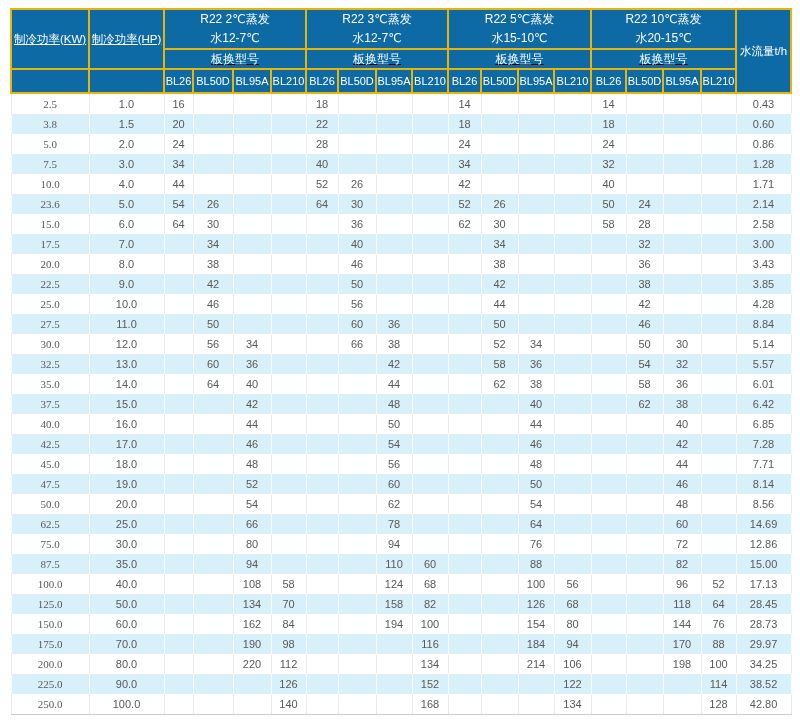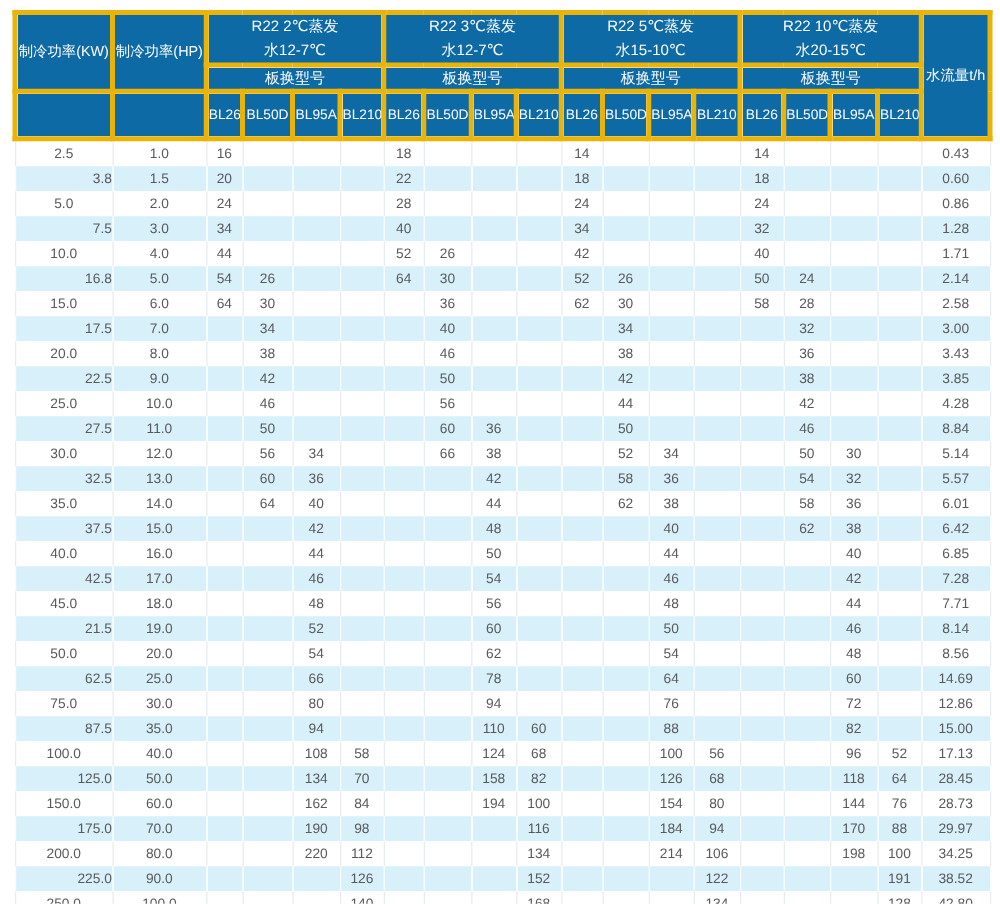--- a/index.html
+++ b/index.html
@@ -14,55 +14,55 @@
   html,body{margin:0;padding:0;background:#FFFFFF;}
   body{font-family:"Liberation Sans","DejaVu Sans",sans-serif;}
   .page{width:800px;height:723px;box-sizing:border-box;padding:8px 10px 0 10px;background:#FFFFFF;}
   table{border-collapse:collapse;table-layout:fixed;width:780px;}
 
   
   thead th{
     background:var(--header-bg);
     color:var(--header-text);
     font-weight:normal;
-    border:4px solid #eab308;
+    border:2px solid #eab308;
     text-align:center;
     vertical-align:middle;
     padding:0;
     white-space:nowrap;
     overflow:hidden;
     font-size:12px;
   }
   tr.group-row{height:40px;}
-  tr.model-label-row{height:20px;}
-  tr.model-code-row{height:38px;}
+  tr.model-label-row{height:20px;text-decoration:underline;}
+  tr.model-code-row{height:24px;}
   th.model-code{font-size:11px;}
-  th.col-kwhp{font-size:11.5px;}
+  th.col-kwhp{font-size:11.5px;text-decoration:underline;}
   th.col-flow{font-size:11.5px;}
   .group-line{line-height:19px;font-size:12px;}
 
   
   tbody td{
     height:20px;
     padding:0;
     font-size:11px;
     color:var(--body-text);
     text-align:center;
     vertical-align:middle;
     background:#FFFFFF;
     border-right:1px solid var(--grid);
     white-space:nowrap;
     overflow:hidden;
   }
-  tbody td:first-child{border-left:1px solid var(--grid);}
+  tbody td:first-child{border-left:1px solid var(--grid);font-family:Liberation Serif, serif;}
   tbody tr.alt td{
     background:var(--alt-row);
     border-right-color:var(--grid-alt);
   }
-  tbody tr.alt td:first-child{border-left-color:var(--grid-alt);text-align:right;}
+  tbody tr.alt td:first-child{border-left-color:var(--grid-alt);}
   tbody tr:last-child td{border-bottom:1px solid var(--table-bottom);}
 
   
   col.c-kw{width:78px}  col.c-hp{width:75px}
   col.g1-a{width:29px}  col.g1-b{width:40px} col.g1-c{width:38px} col.g1-d{width:35px}
   col.g2-a{width:32px}  col.g2-b{width:38px} col.g2-c{width:36px} col.g2-d{width:36px}
   col.g3-a{width:33px}  col.g3-b{width:37px} col.g3-c{width:36px} col.g3-d{width:37px}
   col.g4-a{width:35px}  col.g4-b{width:37px} col.g4-c{width:38px} col.g4-d{width:35px}
   col.c-flow{width:55px}
 </style>
@@ -242,21 +242,21 @@
           <td></td>
           <td></td>
           <td></td>
           <td>40</td>
           <td></td>
           <td></td>
           <td></td>
           <td>1.71</td>
         </tr>
         <tr class="alt">
-          <td>16.8</td>
+          <td>23.6</td>
           <td>5.0</td>
           <td>54</td>
           <td>26</td>
           <td></td>
           <td></td>
           <td>64</td>
           <td>30</td>
           <td></td>
           <td></td>
           <td>52</td>
@@ -536,21 +536,21 @@
           <td></td>
           <td>48</td>
           <td></td>
           <td></td>
           <td></td>
           <td>44</td>
           <td></td>
           <td>7.71</td>
         </tr>
         <tr class="alt">
-          <td>21.5</td>
+          <td>47.5</td>
           <td>19.0</td>
           <td></td>
           <td></td>
           <td>52</td>
           <td></td>
           <td></td>
           <td></td>
           <td>60</td>
           <td></td>
           <td></td>
@@ -763,21 +763,21 @@
           <td></td>
           <td></td>
           <td>152</td>
           <td></td>
           <td></td>
           <td></td>
           <td>122</td>
           <td></td>
           <td></td>
           <td></td>
-          <td>191</td>
+          <td>114</td>
           <td>38.52</td>
         </tr>
         <tr>
           <td>250.0</td>
           <td>100.0</td>
           <td></td>
           <td></td>
           <td></td>
           <td>140</td>
           <td></td>

